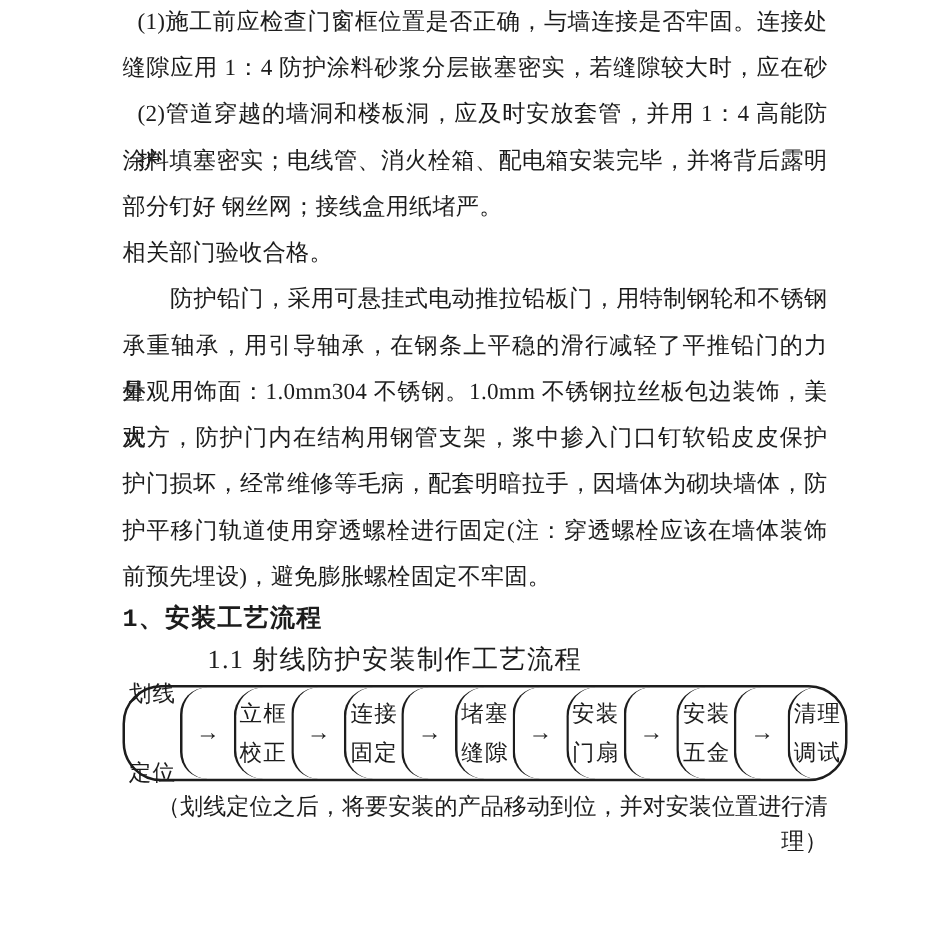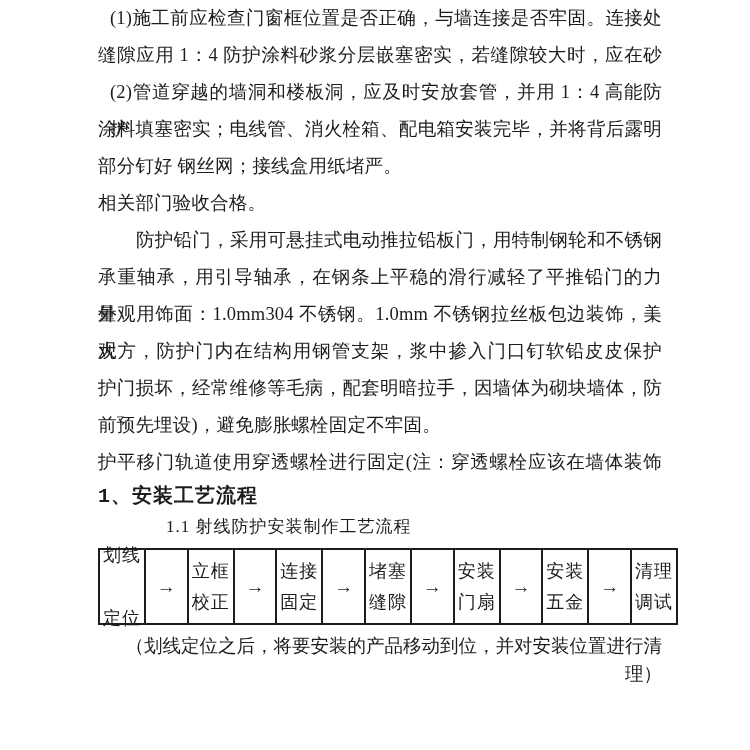--- a/index.html
+++ b/index.html
@@ -1,15 +1,15 @@
 <!DOCTYPE html>
 <html><head>
 <meta charset="utf-8">
 <style>
-  * { margin: 0; padding: 0; box-sizing: border-box; }
+  * { margin: 0; padding: 0; box-sizing: border-box; border-radius: 31px; }
   html, body { width: 750px; height: 750px; }
   body {
     background: #ffffff;
     font-family: "Liberation Serif", "DejaVu Serif", serif;
     color: #1c1c1c;
     overflow: hidden;
   }
   .page {
     position: relative;
     width: 750px;
@@ -43,21 +43,21 @@
     font-size: 20px;
     font-weight: bold;
     letter-spacing: 1px;
     font-family: Liberation Mono, monospace;
   }
   .h2 {
     height: 28px;
     line-height: 28px;
     margin-top: 2px;
     padding-left: 68px;
-    font-size: 17px;
+    font-size: 21px;
     letter-spacing: 1px;
   }
   .flow-table {
     margin-top: 7px;
     width: 580px;
     height: 77px;
     border: 2px solid #1d1d1d;
     display: flex;
     background: #ffffff;
   }
@@ -102,22 +102,22 @@
     <div class="ln j">缝隙应用 1：4 防护涂料砂浆分层嵌塞密实，若缝隙较大时，应在砂</div>
     <div class="ln j indent-paren">(2)管道穿越的墙洞和楼板洞，应及时安放套管，并用 1：4 高能防护</div>
     <div class="ln j">涂料填塞密实；电线管、消火栓箱、配电箱安装完毕，并将背后露明</div>
     <div class="ln">部分钉好 钢丝网；接线盒用纸堵严。</div>
     <div class="ln">相关部门验收合格。</div>
     <div class="ln j indent-para">防护铅门，采用可悬挂式电动推拉铅板门，用特制钢轮和不锈钢</div>
     <div class="ln j">承重轴承，用引导轴承，在钢条上平稳的滑行减轻了平推铅门的力量，</div>
     <div class="ln j">外观用饰面：1.0mm304 不锈钢。1.0mm 不锈钢拉丝板包边装饰，美观</div>
     <div class="ln j">大方，防护门内在结构用钢管支架，浆中掺入门口钉软铅皮皮保护</div>
     <div class="ln j">护门损坏，经常维修等毛病，配套明暗拉手，因墙体为砌块墙体，防</div>
+    <div class="ln j">护平移门轨道使用穿透螺栓进行固定(注：穿透螺栓应该在墙体装饰</div>
     <div class="ln">前预先埋设)，避免膨胀螺栓固定不牢固。</div>
-    <div class="ln j">护平移门轨道使用穿透螺栓进行固定(注：穿透螺栓应该在墙体装饰</div>
 
     <div class="h1">1、安装工艺流程</div>
     <div class="h2">1.1 射线防护安装制作工艺流程</div>
 
     <div class="flow-table">
       <div class="fcell step">
         <span class="sline">划线</span>
         <span class="sline">定位</span>
       </div>
       <div class="fcell arrow">→</div>

